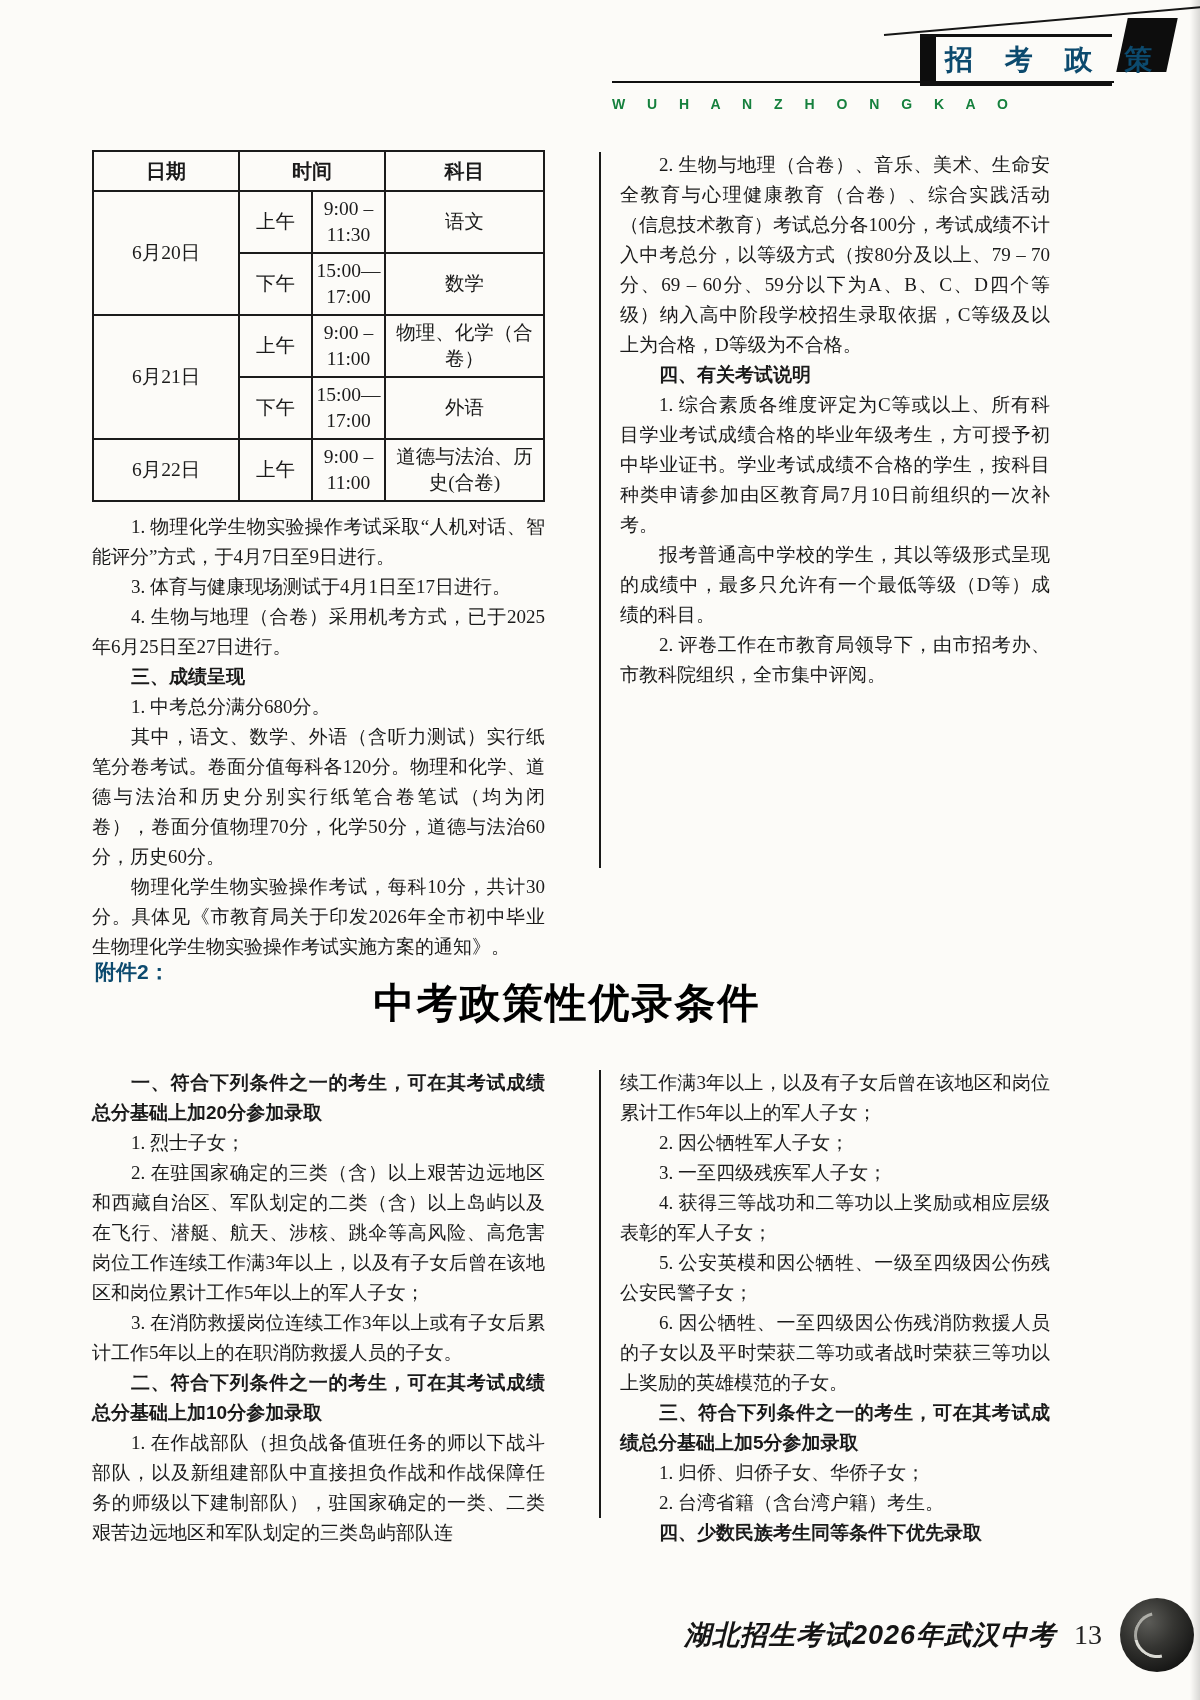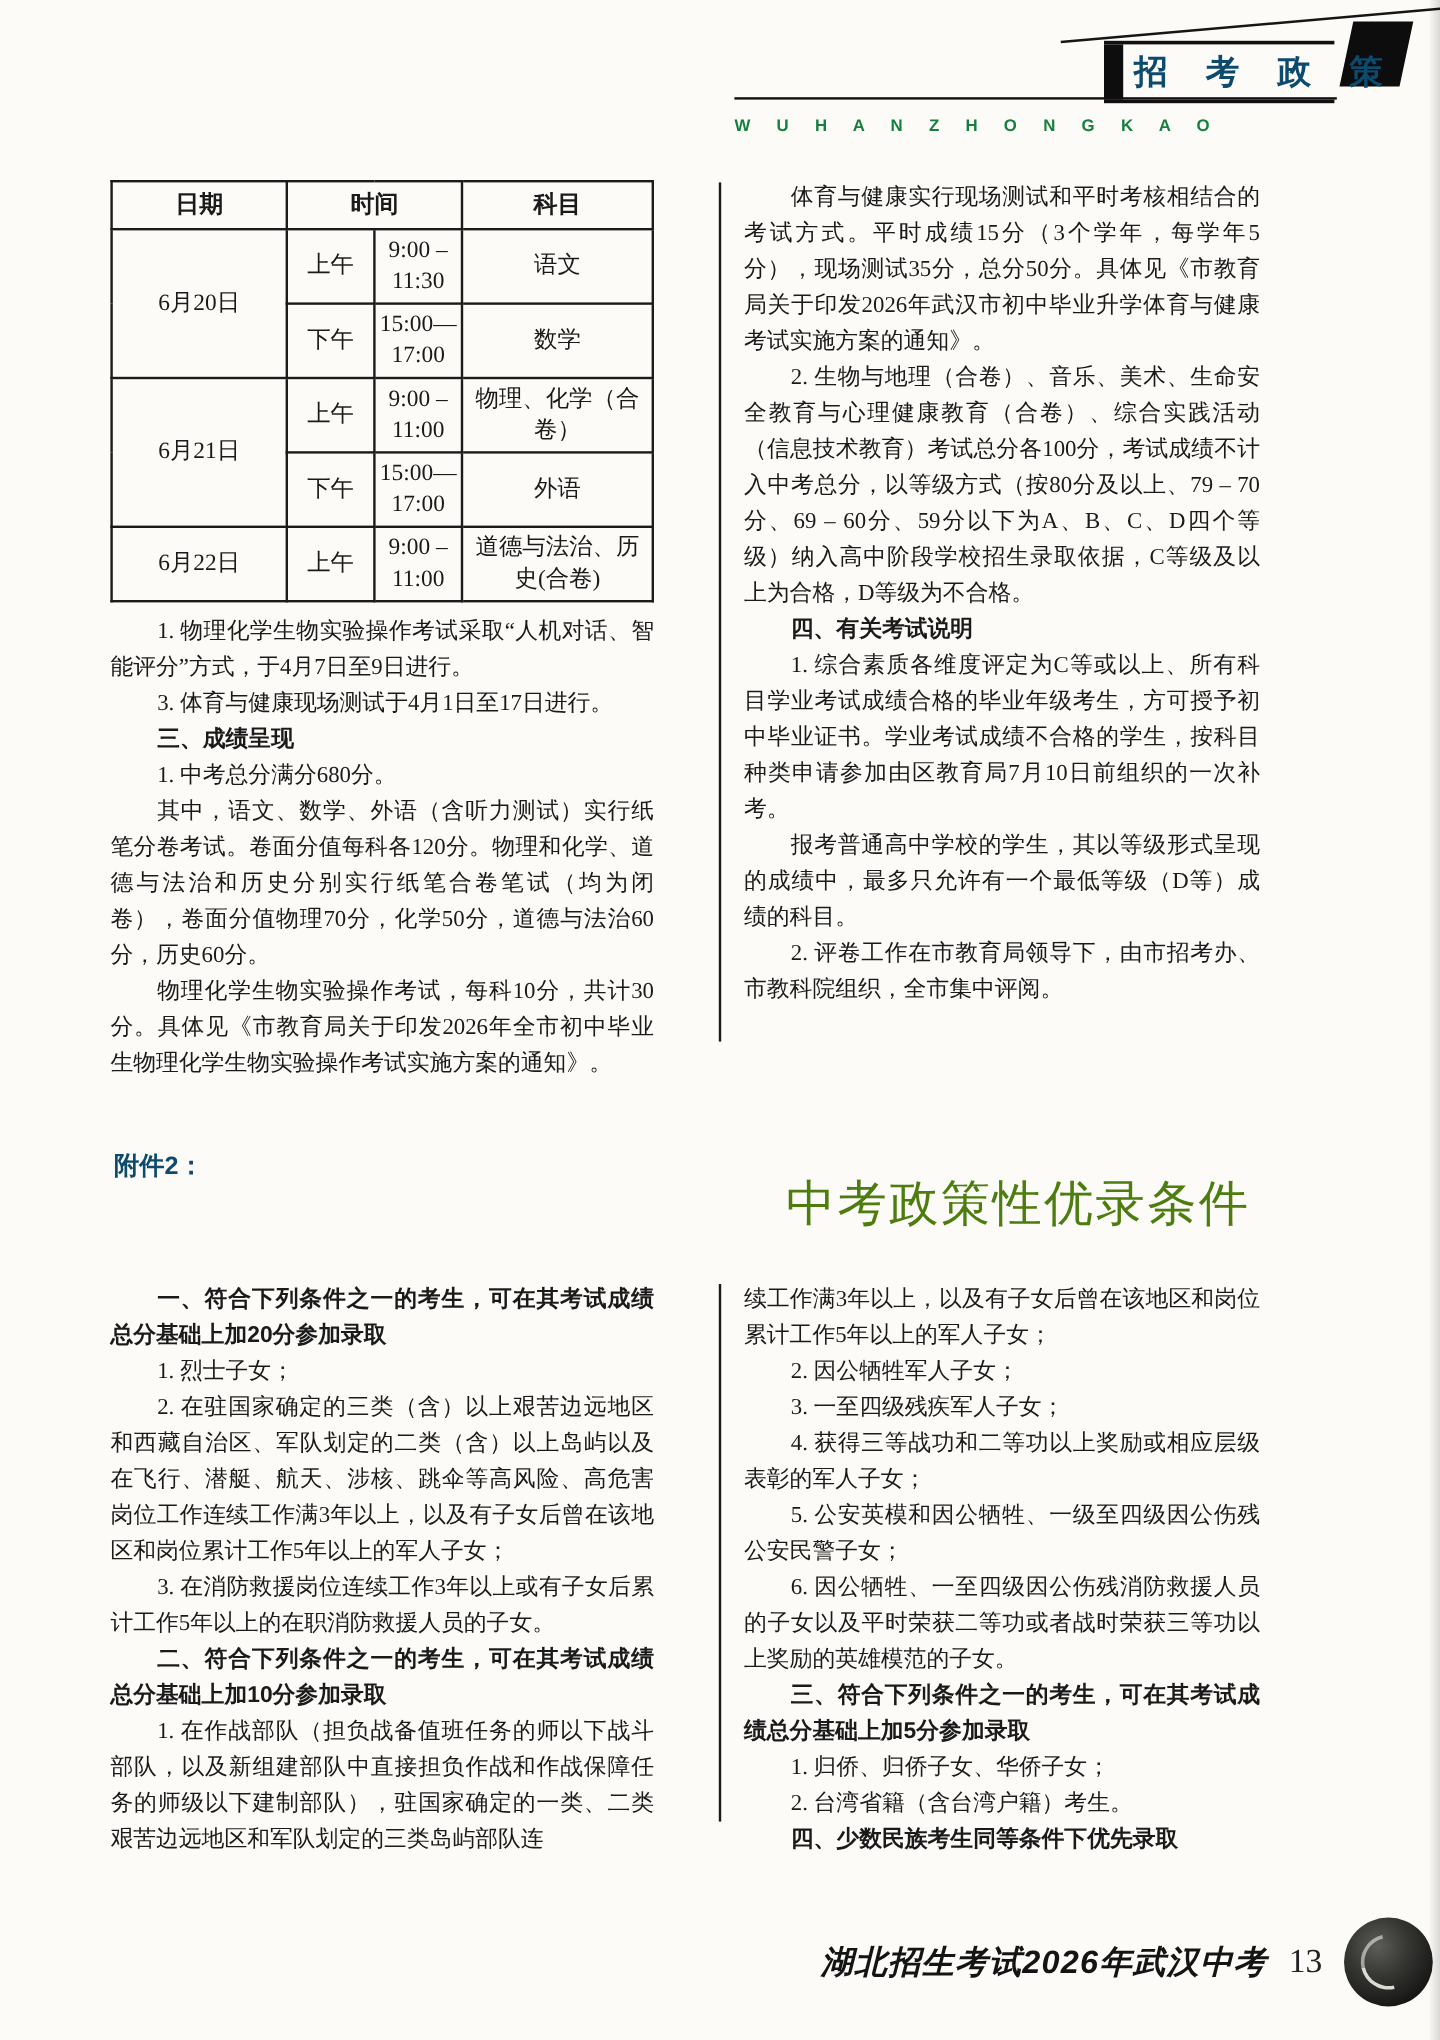--- a/index.html
+++ b/index.html
@@ -45,22 +45,22 @@
     vertical-align:middle;padding:4px 2px;line-height:26px;}
   table.sched th{font-family:"Liberation Sans","DejaVu Sans",sans-serif;
     font-weight:700;font-size:20px;padding:6px 17px;}
   table.sched td{font-size:19.5px;}
   .w-date{width:110px;} .w-sess{width:62px;} .w-time{width:146px;} .w-subj{width:123px;}
   
   .attach-label{position:absolute;left:95px;top:957px;
     font-family:"Liberation Sans","DejaVu Sans",sans-serif;
     font-weight:700;font-size:21px;color:#0c4a6e;}
   .attach-title{position:absolute;left:92px;top:988px;width:950px;margin:0;
-    text-align:right;font-family:"Liberation Sans","DejaVu Sans",sans-serif;
-    font-weight:400;font-size:41px;letter-spacing:2px;color:#4d7c0f;}
+    text-align:center;font-family:"Liberation Sans","DejaVu Sans",sans-serif;
+    font-weight:700;font-size:41px;letter-spacing:2px;color:#000000;}
   
   .footer{position:absolute;left:0;top:1598px;width:1194px;
     display:flex;justify-content:flex-end;align-items:center;gap:18px;}
   .journal{font-family:"Liberation Sans","DejaVu Sans",sans-serif;
     font-weight:700;font-style:italic;font-size:27px;letter-spacing:1px;color:#141414;}
   .pagenum{font-size:28px;color:#222;}
   .seal{position:relative;width:74px;height:74px;border-radius:50%;flex:0 0 auto;
     background:radial-gradient(circle at 38% 32%, #5c5c58 0%, #353532 38%, #151514 78%);}
   .seal::after{content:"";position:absolute;inset:14px;border-radius:50%;
     border:3px solid transparent;
@@ -115,30 +115,30 @@
       <tr>
         <td>6月22日</td>
         <td>上午</td>
         <td>9:00 – 11:00</td>
         <td>道德与法治、历史(合卷)</td>
       </tr>
     </tbody>
       </table>
     <p class="para">1. 物理化学生物实验操作考试采取“人机对话、智能评分”方式，于4月7日至9日进行。</p>
     <p class="para">3. 体育与健康现场测试于4月1日至17日进行。</p>
+    <p class="para">4. 生物与地理（合卷）采用机考方式，已于2025年6月25日至27日进行。</p>
     <p class="para sec-head">三、成绩呈现</p>
     <p class="para">1. 中考总分满分680分。</p>
     <p class="para">其中，语文、数学、外语（含听力测试）实行纸笔分卷考试。卷面分值每科各120分。物理和化学、道德与法治和历史分别实行纸笔合卷笔试（均为闭卷），卷面分值物理70分，化学50分，道德与法治60分，历史60分。</p>
     <p class="para">物理化学生物实验操作考试，每科10分，共计30分。具体见《市教育局关于印发2026年全市初中毕业生物理化学生物实验操作考试实施方案的通知》。</p>
   </div>
 
   <div class="vrule vrule-top"></div>
 
   <div class="col col-tr">
-    <p class="para">体育与健康实行现场测试和平时考核相结合的考试方式。平时成绩15分（3个学年，每学年5分），现场测试35分，总分50分。具体见《市教育局关于印发2026年武汉市初中毕业升学体育与健康考试实施方案的通知》。</p>
     <p class="para">2. 生物与地理（合卷）、音乐、美术、生命安全教育与心理健康教育（合卷）、综合实践活动（信息技术教育）考试总分各100分，考试成绩不计入中考总分，以等级方式（按80分及以上、79 – 70分、69 – 60分、59分以下为A、B、C、D四个等级）纳入高中阶段学校招生录取依据，C等级及以上为合格，D等级为不合格。</p>
     <p class="para sec-head">四、有关考试说明</p>
     <p class="para">1. 综合素质各维度评定为C等或以上、所有科目学业考试成绩合格的毕业年级考生，方可授予初中毕业证书。学业考试成绩不合格的学生，按科目种类申请参加由区教育局7月10日前组织的一次补考。</p>
     <p class="para">报考普通高中学校的学生，其以等级形式呈现的成绩中，最多只允许有一个最低等级（D等）成绩的科目。</p>
     <p class="para">2. 评卷工作在市教育局领导下，由市招考办、市教科院组织，全市集中评阅。</p>
   </div>
 
   <div class="attach-label">附件2：</div>
   <h1 class="attach-title">中考政策性优录条件</h1>
 

